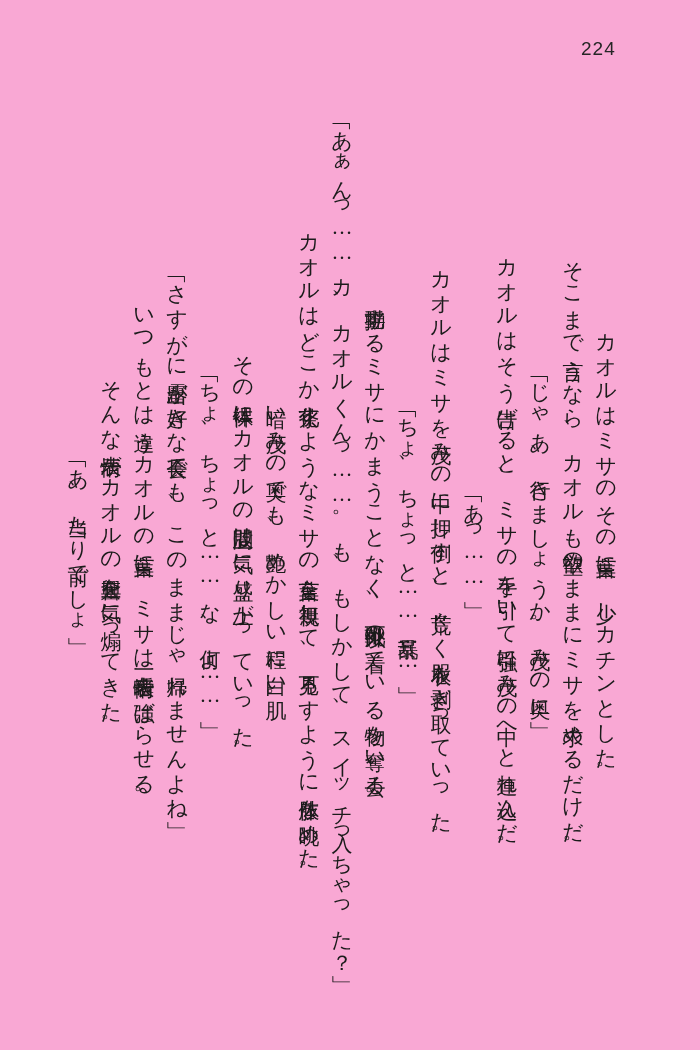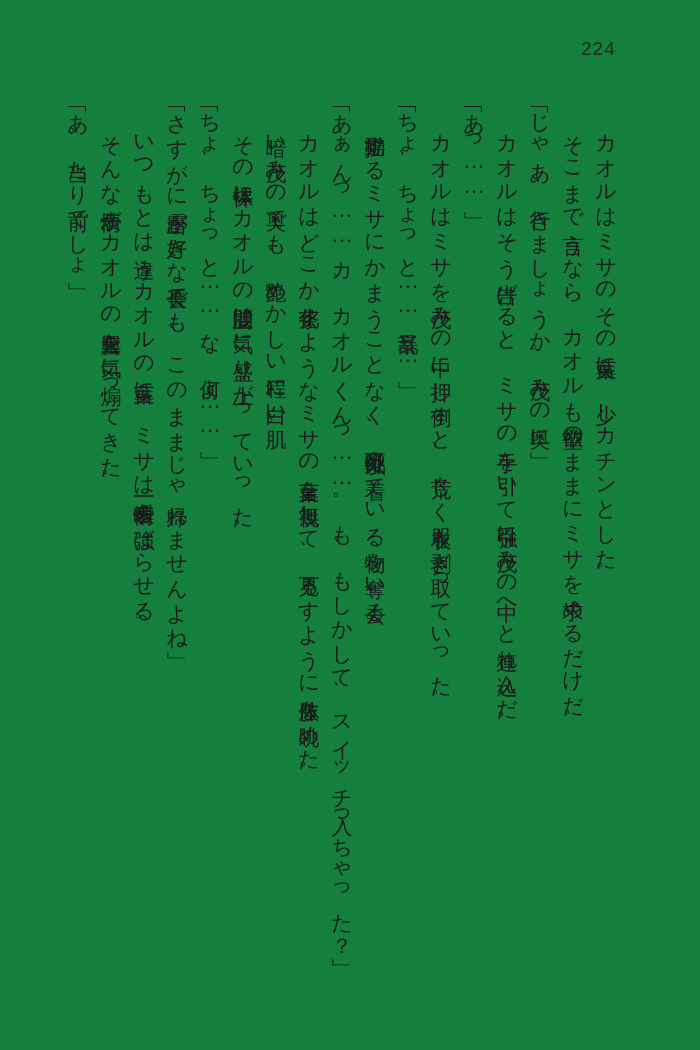--- a/index.html
+++ b/index.html
@@ -9,21 +9,22 @@
   body {
     width: 700px;
     height: 1050px;
     background: #ffffff;
     overflow: hidden;
   }
   .page {
     position: relative;
     width: 700px;
     height: 1050px;
-    background: #15803d;
+    background: #f9a8d4;
+    text-align: center;
   }
   .page-number {
     position: absolute;
     top: 38px;
     left: 581px;
     font-family: "Liberation Sans", "DejaVu Sans", sans-serif;
     font-size: 19px;
     letter-spacing: 1px;
     color: #262626;
   }

